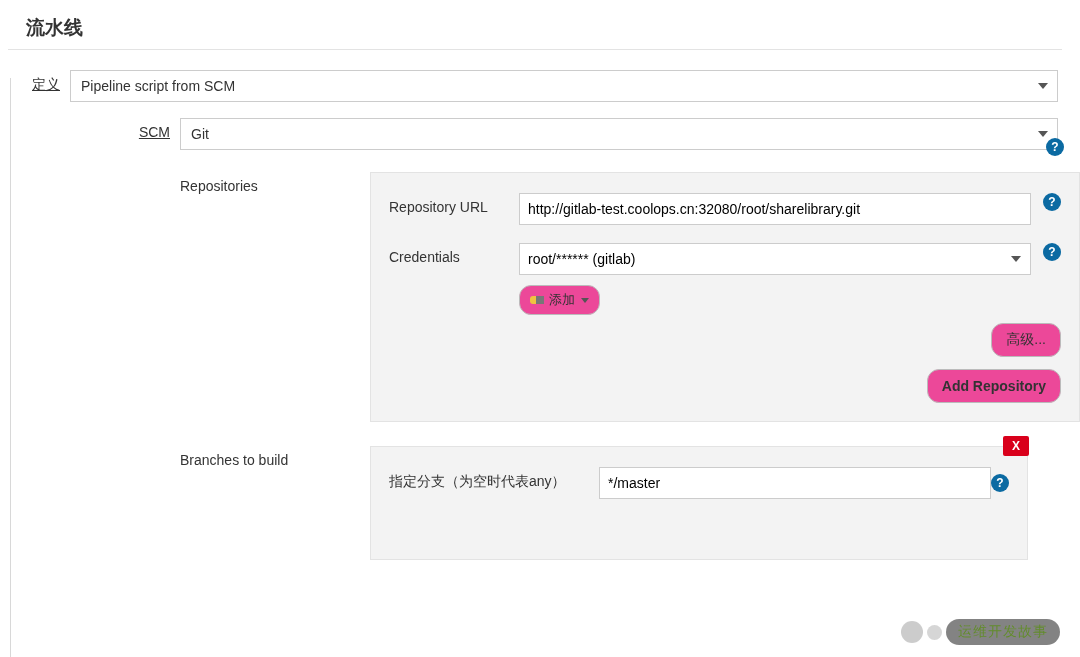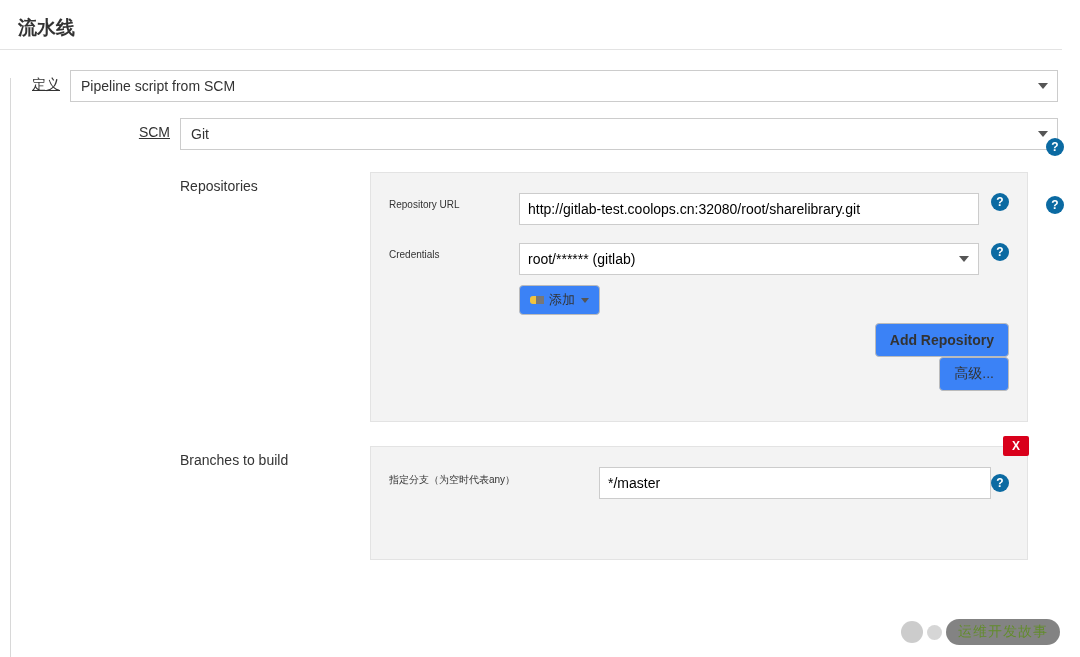--- a/index.html
+++ b/index.html
@@ -11,21 +11,21 @@
     width: 1080px;
     height: 657px;
     overflow: hidden;
     position: relative;
   }
   .section-title {
     font-size: 19px;
     font-weight: bold;
     padding: 15px 0 8px 18px;
     border-bottom: 1px solid #e3e3e3;
-    margin: 0 18px 20px 0;
+    margin: 0 18px 20px 8px;
     font-family: Liberation Serif, serif;
   }
   .row {
     display: flex;
     align-items: flex-start;
     margin-bottom: 16px;
     text-decoration: underline;
   }
   .label-col {
     width: 70px;
@@ -74,21 +74,21 @@
     padding: 20px 18px 18px 18px;
     position: relative;
   }
   .panel .inner-row {
     display: flex;
     align-items: flex-start;
     margin-bottom: 18px;
   }
   .inner-label {
     width: 130px;
-    font-size: 10px;
+    font-size: 14px;
     padding-top: 6px;
   }
   .inner-field {
     flex: 1;
   }
   .text-input {
     width: 100%;
     height: 32px;
     border: 1px solid #ccc;
     padding: 0 8px;
@@ -118,23 +118,23 @@
     flex-shrink: 0;
   }
   .help-outer {
     position: absolute;
   }
   .btn {
     display: inline-flex;
     align-items: center;
     height: 34px;
     padding: 0 14px;
-    background: #3b82f6;
+    background: #ec4899;
     border: 1px solid #bbb;
-    border-radius: 4px;
+    border-radius: 12px;
     font-size: 14px;
     cursor: pointer;
     color: #333;
     text-align: center;
   }
   .btn.small {
     height: 30px;
     padding: 0 10px;
     font-size: 13px;
   }
@@ -203,21 +203,20 @@
     color: #4d7c0f;
     padding: 4px 12px;
     border-radius: 14px;
     font-size: 14px;
     letter-spacing: 1px;
   }
   .repos-block {
     display: flex;
     align-items: flex-start;
     margin-left: 180px;
-    margin-right: 52px;
     margin-bottom: 24px;
   }
   .repos-label {
     width: 190px;
     padding-top: 6px;
   }
   .repos-panel-col {
     flex: 1;
     position: relative;
   }
@@ -289,22 +288,22 @@
           <div style="margin-top:10px;">
             <button class="btn small">
               <span class="key-icon"></span>
               <span>添加</span>
               <span class="caret-down"></span>
             </button>
           </div>
         </div>
       </div>
       <div class="right-actions">
+        <div><button class="btn">高级...</button></div>
         <div><button class="btn bold" style="margin-bottom:0;">Add Repository</button></div>
-        <div><button class="btn">高级...</button></div>
       </div>
     </div>
   </div>
 </div>
 
 <div class="branches-block">
   <div class="repos-label" style="width:190px;">Branches to build</div>
   <div class="repos-panel-col">
     <div class="panel" style="padding-bottom:60px;">
       <div class="delete-badge">X</div>

